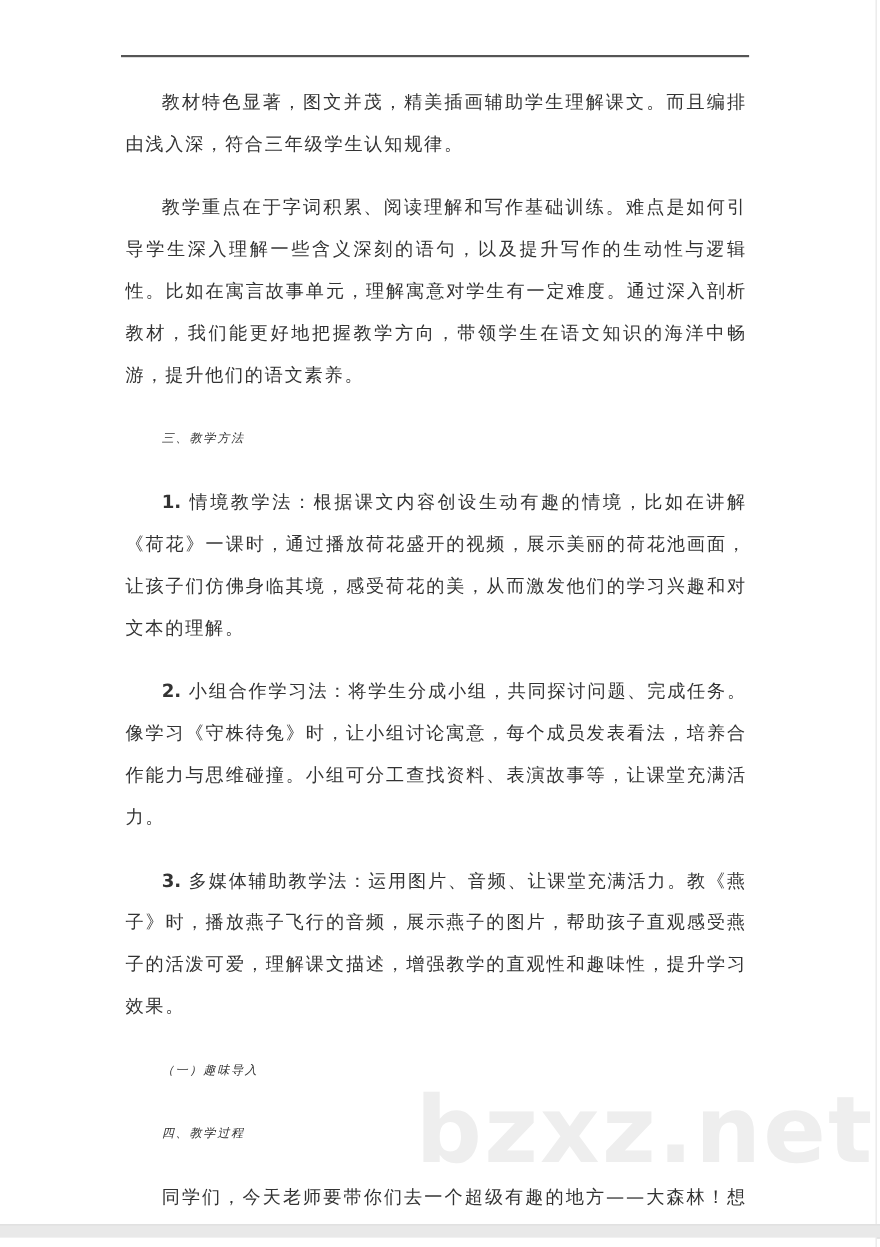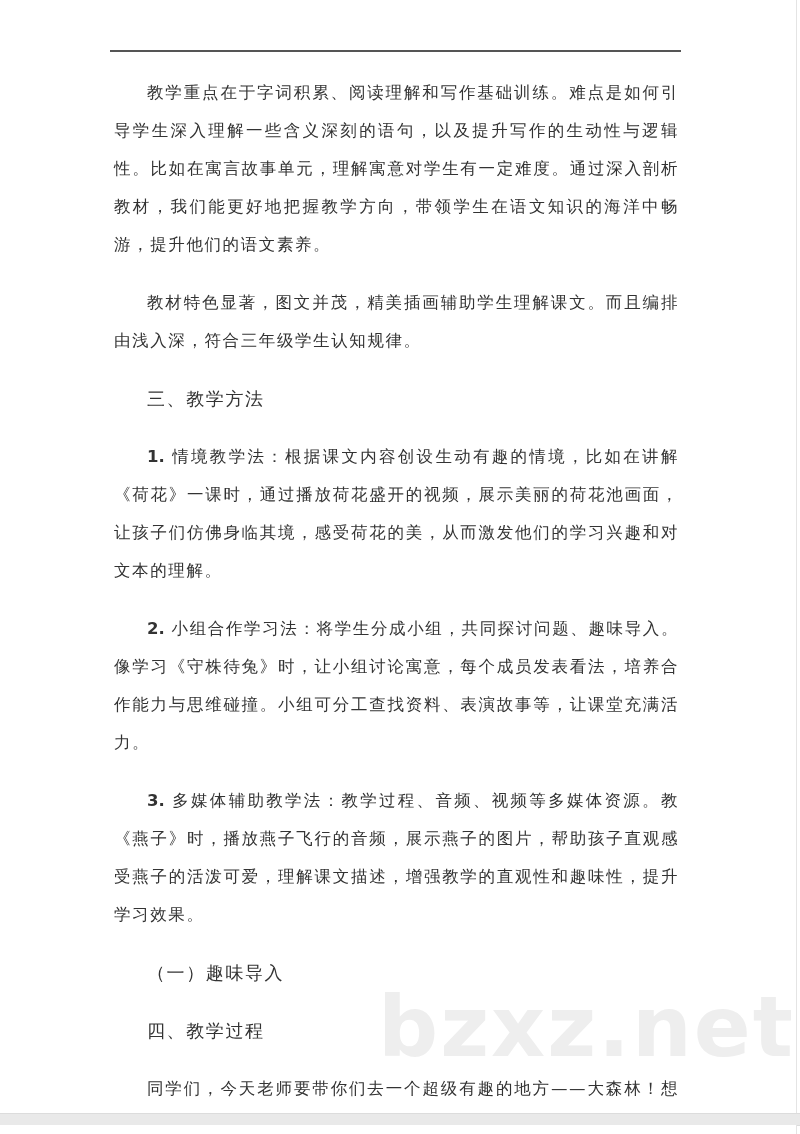--- a/index.html
+++ b/index.html
@@ -41,26 +41,27 @@
     .para {
       font-size: 16.5px;
       line-height: 38px;
       letter-spacing: 1.6px;
       margin: 0 0 20px 0;
       text-indent: 33px;
       text-align: justify;
       color: #333333;
     }
     .heading {
-      font-size: 18px;
+      font-size: 11px;
       line-height: 38px;
       letter-spacing: 1.6px;
       margin: 0 0 20px 0;
       text-indent: 33px;
       color: #333333;
+      font-style: italic;
     }
     .num {
       font-weight: bold;
       letter-spacing: 0;
     }
     .watermark {
       position: absolute;
       left: 378px;
       top: 985px;
       font-family: "DejaVu Sans", "Liberation Sans", sans-serif;
@@ -91,31 +92,31 @@
       border-right: 1px solid #e4e4e4;
     }
   </style>
 </head>
 <body>
 
 <div class="page">
   <div class="header-rule"></div>
 
   <div class="content">
+    <p class="para">教材特色显著，图文并茂，精美插画辅助学生理解课文。而且编排由浅入深，符合三年级学生认知规律。</p>
+
     <p class="para">教学重点在于字词积累、阅读理解和写作基础训练。难点是如何引导学生深入理解一些含义深刻的语句，以及提升写作的生动性与逻辑性。比如在寓言故事单元，理解寓意对学生有一定难度。通过深入剖析教材，我们能更好地把握教学方向，带领学生在语文知识的海洋中畅游，提升他们的语文素养。</p>
-
-    <p class="para">教材特色显著，图文并茂，精美插画辅助学生理解课文。而且编排由浅入深，符合三年级学生认知规律。</p>
 
     <p class="heading">三、教学方法</p>
 
     <p class="para"><span class="num">1.</span><span> 情境教学法：根据课文内容创设生动有趣的情境，比如在讲解《荷花》一课时，通过播放荷花盛开的视频，展示美丽的荷花池画面，让孩子们仿佛身临其境，感受荷花的美，从而激发他们的学习兴趣和对文本的理解。</span></p>
 
-    <p class="para"><span class="num">2.</span><span> 小组合作学习法：将学生分成小组，共同探讨问题、趣味导入。像学习《守株待兔》时，让小组讨论寓意，每个成员发表看法，培养合作能力与思维碰撞。小组可分工查找资料、表演故事等，让课堂充满活力。</span></p>
+    <p class="para"><span class="num">2.</span><span> 小组合作学习法：将学生分成小组，共同探讨问题、完成任务。像学习《守株待兔》时，让小组讨论寓意，每个成员发表看法，培养合作能力与思维碰撞。小组可分工查找资料、表演故事等，让课堂充满活力。</span></p>
 
-    <p class="para"><span class="num">3.</span><span> 多媒体辅助教学法：教学过程、音频、视频等多媒体资源。教《燕子》时，播放燕子飞行的音频，展示燕子的图片，帮助孩子直观感受燕子的活泼可爱，理解课文描述，增强教学的直观性和趣味性，提升学习效果。</span></p>
+    <p class="para"><span class="num">3.</span><span> 多媒体辅助教学法：运用图片、音频、让课堂充满活力。教《燕子》时，播放燕子飞行的音频，展示燕子的图片，帮助孩子直观感受燕子的活泼可爱，理解课文描述，增强教学的直观性和趣味性，提升学习效果。</span></p>
 
     <p class="heading">（一）趣味导入</p>
 
     <p class="heading">四、教学过程</p>
 
     <p class="para">同学们，今天老师要带你们去一个超级有趣的地方——大森林！想象一下，阳光透过茂密的树叶洒下来，鸟儿在枝头欢快地唱歌，小兔子在草丛里蹦蹦跳跳。</p>
   </div>
 
   <div class="watermark">bzxz.net</div>
 </div>

